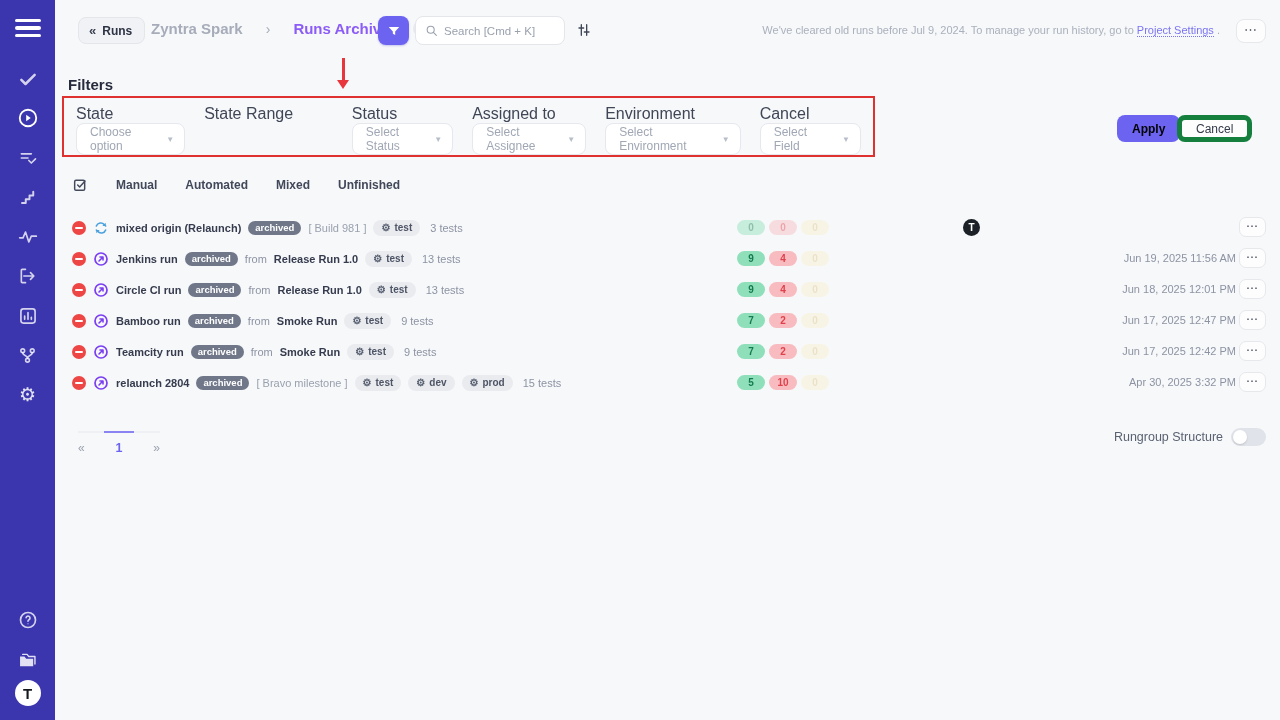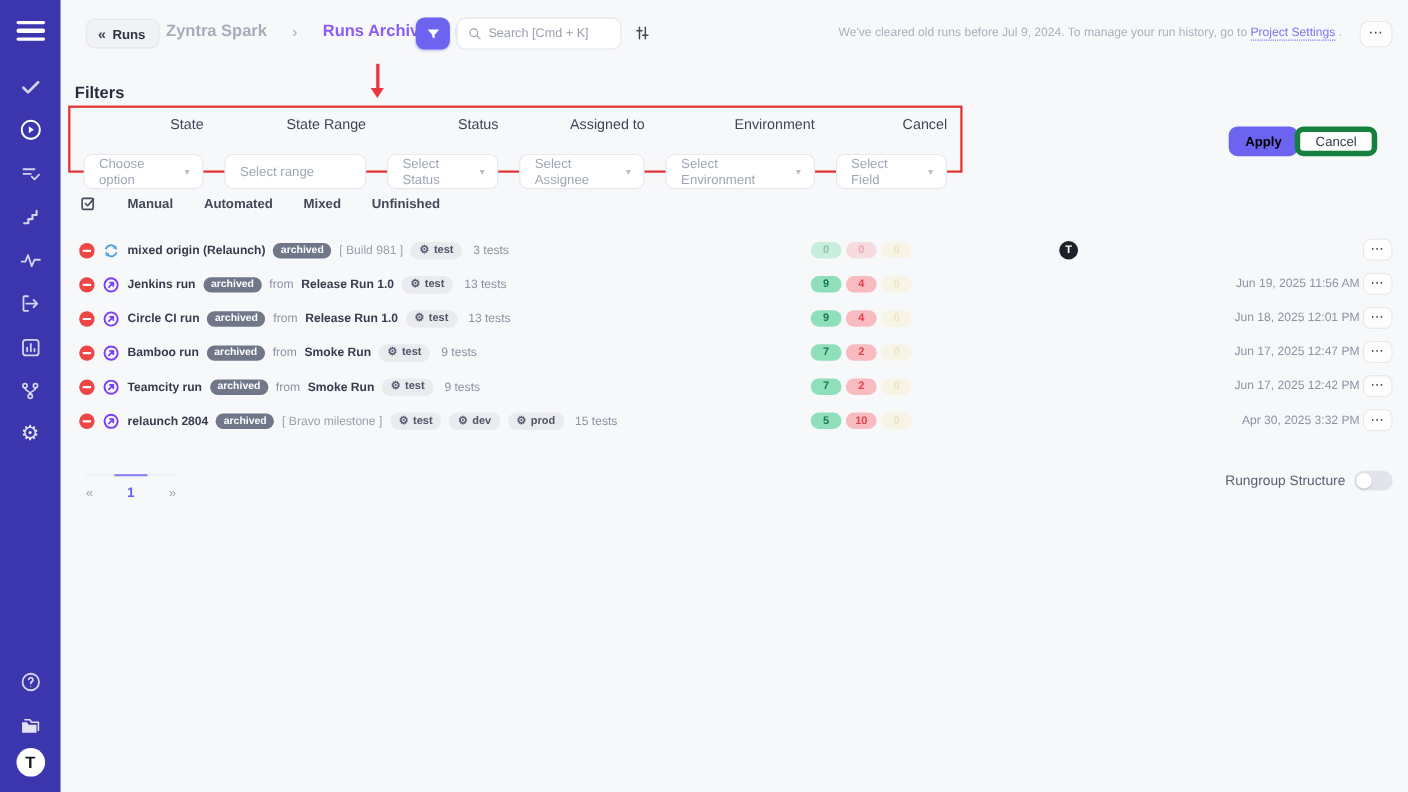--- a/index.html
+++ b/index.html
@@ -40,21 +40,21 @@
 
   
   .red-arrow { position:absolute; left:337px; top:58px; width:12px; height:32px; pointer-events:none; }
   .red-arrow .shaft { position:absolute; left:4.5px; top:0; width:3px; height:24px; background:#e8363d; }
   .red-arrow .head { position:absolute; left:0; top:22px; width:0; height:0; border-left:6px solid transparent; border-right:6px solid transparent; border-top:9px solid #e8363d; }
 
   
   .filters-title { position:absolute; left:68px; top:76px; font-size:15px; font-weight:bold; color:#262c3d; }
   .filter-panel { position:absolute; left:62px; top:96px; width:813px; height:61px; border:2px solid #e03131; display:flex; align-items:flex-start; padding:7px 12px 0 12px; gap:19px; }
   .f-group { display:flex; flex-direction:column; }
-  .f-label { font-size:13px; color:#3f4656; margin-bottom:20px;text-align:right; }
+  .f-label { font-size:16px; color:#3f4656; margin-bottom:0; }
   .f-control { height:32px; background:#ffffff; border:1px solid #e6e8ee; border-radius:8px; display:flex; align-items:center; padding:0 10px 0 13px; cursor:pointer; }
   .f-ph { font-size:12px; color:#a0a7b4; flex:1; }
   .f-chev { font-size:8px; color:#b8bec9; margin-left:6px; }
   .w1{width:112px}.w2{width:132px}.w3{width:104px}.w4{width:117px}.w5{width:139px}.w6{width:104px}
   .apply-btn { position:absolute; left:1117px; top:115px; height:27px; padding:0 15px; background:#6c63f1; border:none; border-radius:8px; color:#000000; font-size:12px; font-weight:bold; cursor:pointer; font-family:"Liberation Sans", sans-serif; }
   .cancel-btn { position:absolute; left:1177px; top:115px; height:27px; padding:0 14px; background:#fdfdfd; border:5px solid #15803d; border-radius:8px; color:#343b4c; font-size:12px; cursor:pointer; font-family:"Liberation Sans", sans-serif; }
 
   
   .tabs { position:absolute; left:72px; top:177px; display:flex; align-items:center; gap:28px; }
   .tab { font-size:12px; font-weight:bold; color:#414859; cursor:pointer; }
@@ -222,23 +222,20 @@
   <div class="filter-panel">
     <div class="f-group w1">
       <div class="f-label">State</div>
       <div class="f-control">
         <span class="f-ph">Choose option</span>
         <span class="f-chev">▼</span>
       </div>
     </div>
     <div class="f-group w2">
       <div class="f-label">State Range</div>
-      <div class="f-control">
-        <span class="f-ph">Select range</span>
-      </div>
     </div>
     <div class="f-group w3">
       <div class="f-label">Status</div>
       <div class="f-control">
         <span class="f-ph">Select Status</span>
         <span class="f-chev">▼</span>
       </div>
     </div>
     <div class="f-group w4">
       <div class="f-label">Assigned to</div>

